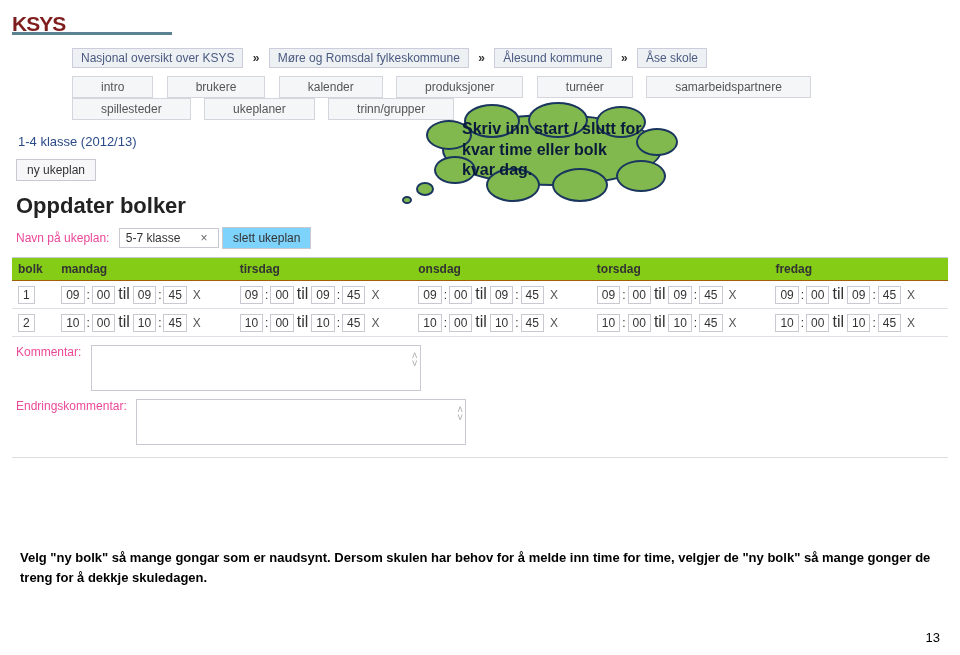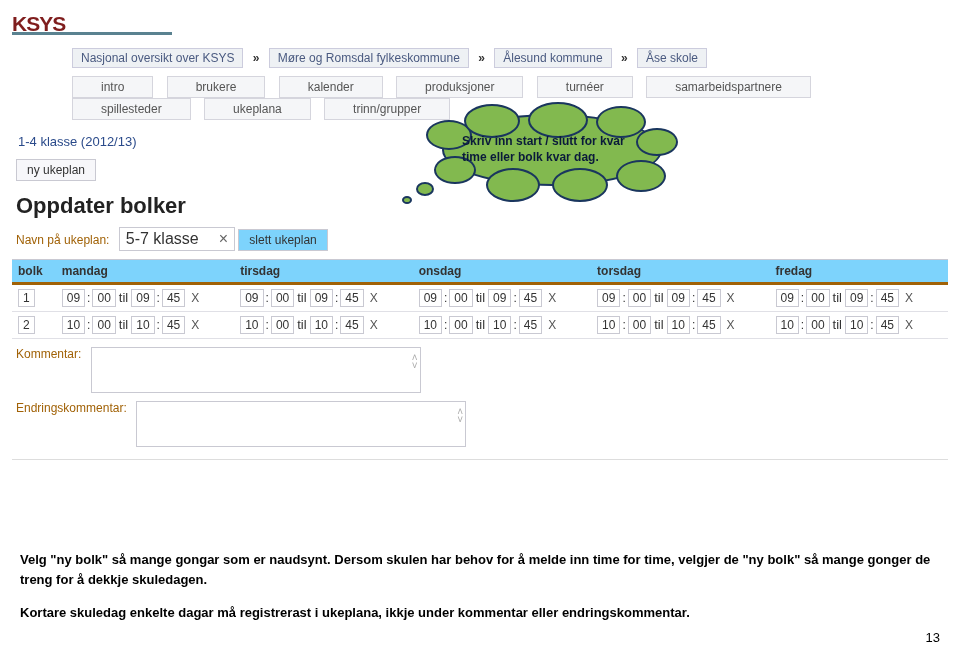--- a/index.html
+++ b/index.html
@@ -18,31 +18,31 @@
   .tabs { margin: 0 0 6px 60px; }
   .tabs span { display: inline-block; background: #f5f6f8; border: 1px solid #d5d5dd; padding: 3px 28px; margin-right: 10px; color: #555; font-size: 12px; }
   
   .subhead { color: #2a4a8a; font-size: 13px; margin: 14px 0 10px 6px; }
   
   .btn { display: inline-block; background: #f7f7fa; border: 1px solid #c9c9d2; padding: 3px 10px; font-size: 12px; color: #333; margin-right: 4px; }
   .btn.red { background: #7dd3fc; }
   
   h2.title { font-size: 22px; font-weight: bold; margin: 12px 0 8px 4px; color: #222; }
   
-  .row-label { display: inline-block; font-size: 12px; color: #a16207; margin-right: 6px; }
-  .inputbox { display: inline-block; border: 1px solid #c9c9d2; background: #fff; padding: 2px 6px; font-size: 16px; min-width: 100px; }
+  .row-label { display: inline-block; font-size: 12px; color: #ec4899; margin-right: 6px; }
+  .inputbox { display: inline-block; border: 1px solid #c9c9d2; background: #fff; padding: 2px 6px; font-size: 12px; min-width: 100px; }
   .inputbox .x { margin-left: 20px; color: #666; }
   
   
   table.sched { width: 100%; border-collapse: collapse; margin-top: 8px; }
-  table.sched th { text-align: left; font-weight: bold; font-size: 12px; padding: 4px 6px; border-top: 1px solid #c9c9d2; border-bottom: 3px solid #a16207; background: #7dd3fc; }
+  table.sched th { text-align: left; font-weight: bold; font-size: 12px; padding: 4px 6px; border-top: 1px solid #c9c9d2; border-bottom: 1px solid #a16207; background: #84cc16; }
   table.sched td { padding: 4px 6px; border-bottom: 1px solid #e0e0e6; font-size: 12px; vertical-align: middle; white-space: nowrap; }
   .timecell span { display: inline-block; }
   .tbox { border: 1px solid #c9c9d2; background: #fff; padding: 1px 4px; min-width: 18px; text-align: center; }
-  .til { margin: 0 3px; font-size: 13px; }
+  .til { margin: 0 3px; font-size: 16px; }
   .colon { margin: 0 2px; }
   .tx { margin-left: 6px; color: #555; }
   
   .commentarea { border: 1px solid #c9c9d2; background: #fff; width: 330px; height: 46px; display: inline-block; vertical-align: top; position: relative; }
   .commentarea .resizer { position: absolute; right: 2px; top: 6px; color: #aaa; font-size: 10px; line-height: 8px; }
   
   .komrow { margin: 8px 0 6px 4px; }
   .btnrow { margin: 6px 0 4px 4px; }
   
   
@@ -51,21 +51,21 @@
   .cloud .puff { position: absolute; background: #82b94f; border: 2px solid #1a365e; border-radius: 50%; }
   .cloud .p1 { width: 46px; height: 30px; left: -16px; top: 6px; }
   .cloud .p2 { width: 56px; height: 34px; left: 22px; top: -10px; }
   .cloud .p3 { width: 60px; height: 36px; left: 86px; top: -12px; }
   .cloud .p4 { width: 50px; height: 32px; left: 154px; top: -8px; }
   .cloud .p5 { width: 42px; height: 28px; left: 194px; top: 14px; }
   .cloud .p6 { width: 50px; height: 32px; left: 174px; top: 46px; }
   .cloud .p7 { width: 56px; height: 34px; left: 110px; top: 54px; }
   .cloud .p8 { width: 54px; height: 34px; left: 44px; top: 54px; }
   .cloud .p9 { width: 42px; height: 28px; left: -8px; top: 42px; }
-  .cloud .txt { position: relative; font-family: Verdana, sans-serif; font-size: 12px; font-weight: bold; color: #0a1a3a; line-height: 1.3; z-index: 5; }
+  .cloud .txt { position: relative; font-family: Verdana, sans-serif; font-size: 16px; font-weight: bold; color: #0a1a3a; line-height: 1.3; z-index: 5; }
   .cloud .tail1 { position: absolute; width: 18px; height: 14px; background: #82b94f; border: 2px solid #1a365e; border-radius: 50%; left: -26px; bottom: -2px; }
   .cloud .tail2 { position: absolute; width: 10px; height: 8px; background: #82b94f; border: 2px solid #1a365e; border-radius: 50%; left: -40px; bottom: -10px; }
   
   .instructions { margin: 90px 8px 0 8px; font-family: Verdana, Arial, sans-serif; font-size: 13px; line-height: 1.5; color: #000; font-weight: bold; }
   .instructions p { margin-bottom: 14px; }
   
   .pagenum { position: absolute; right: 20px; bottom: 10px; font-size: 13px; color: #000; }
   
   .screenshot-block { position: relative; border-bottom: 1px solid #ddd; padding-bottom: 6px; }
   .leftpad { margin-left: 4px; }
@@ -93,21 +93,21 @@
     </div>
 
     <div class="tabs">
       <span>intro</span>
       <span>brukere</span>
       <span>kalender</span>
       <span>produksjoner</span>
       <span>turnéer</span>
       <span>samarbeidspartnere</span>
       <span>spillesteder</span>
-      <span>ukeplana</span>
+      <span>ukeplaner</span>
       <span>trinn/grupper</span>
     </div>
 
     <div class="subhead">1-4 klasse (2012/13)</div>
 
     <div class="leftpad">
       <span class="btn">ny ukeplan</span>
     </div>
 
     <h2 class="title">Oppdater bolker</h2>
@@ -173,17 +173,16 @@
       <div class="bubble">
           <div class="txt">Skriv inn start / slutt for kvar time eller bolk kvar dag.</div>
         </div>
       <div class="tail1"></div>
         <div class="tail2"></div>
     </div>
   </div>
 
   <div class="instructions">
     <p>Velg "ny bolk" så mange gongar som er naudsynt. Dersom skulen har behov for å melde inn time for time, velgjer de "ny bolk" så mange gonger de treng for å dekkje skuledagen.</p>
-    <p>Kortare skuledag enkelte dagar må registrerast i ukeplana, ikkje under kommentar eller endringskommentar.</p>
   </div>
 </div>
 
 <div class="pagenum">13</div>
 
 </body></html>

